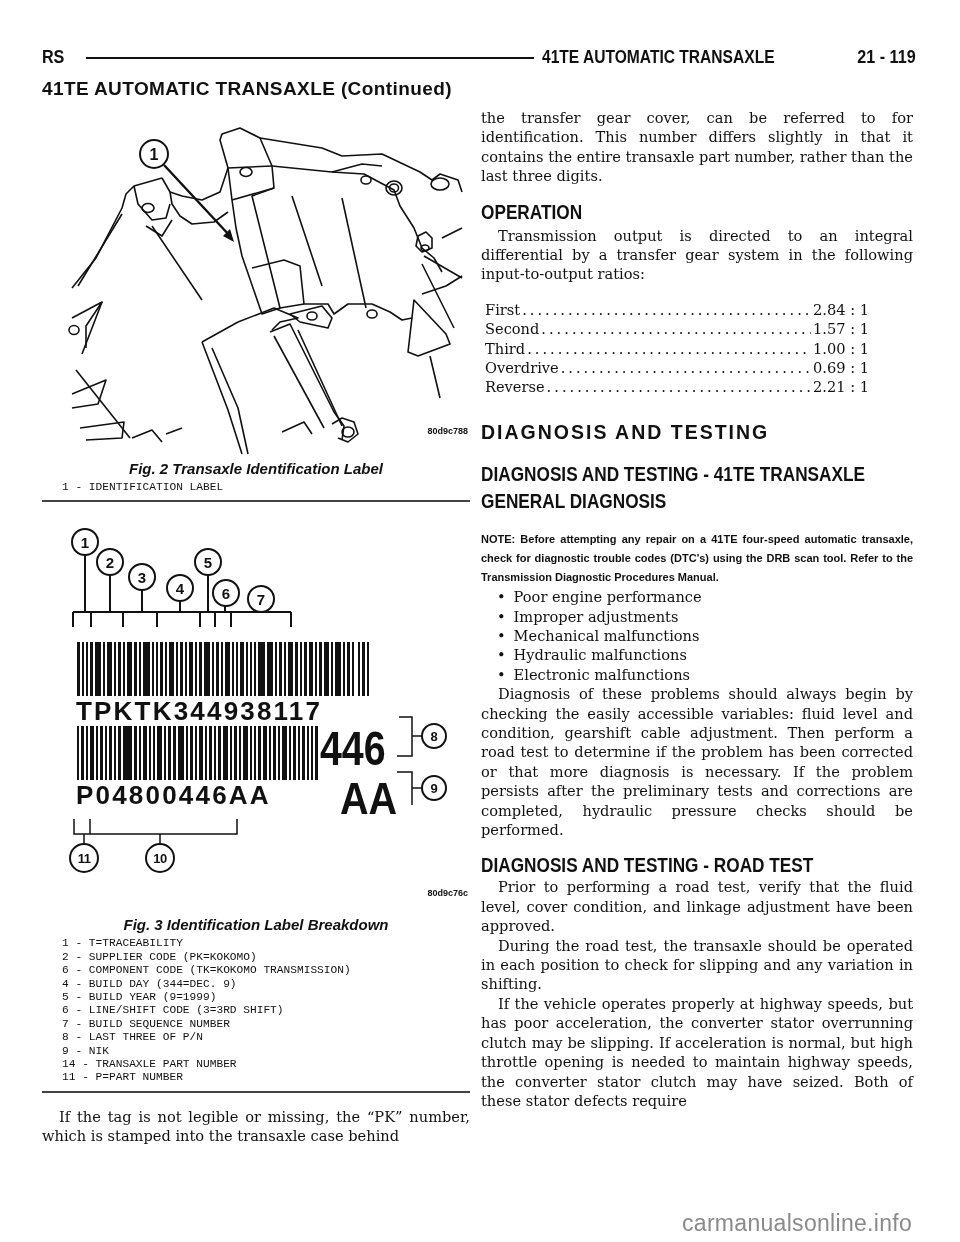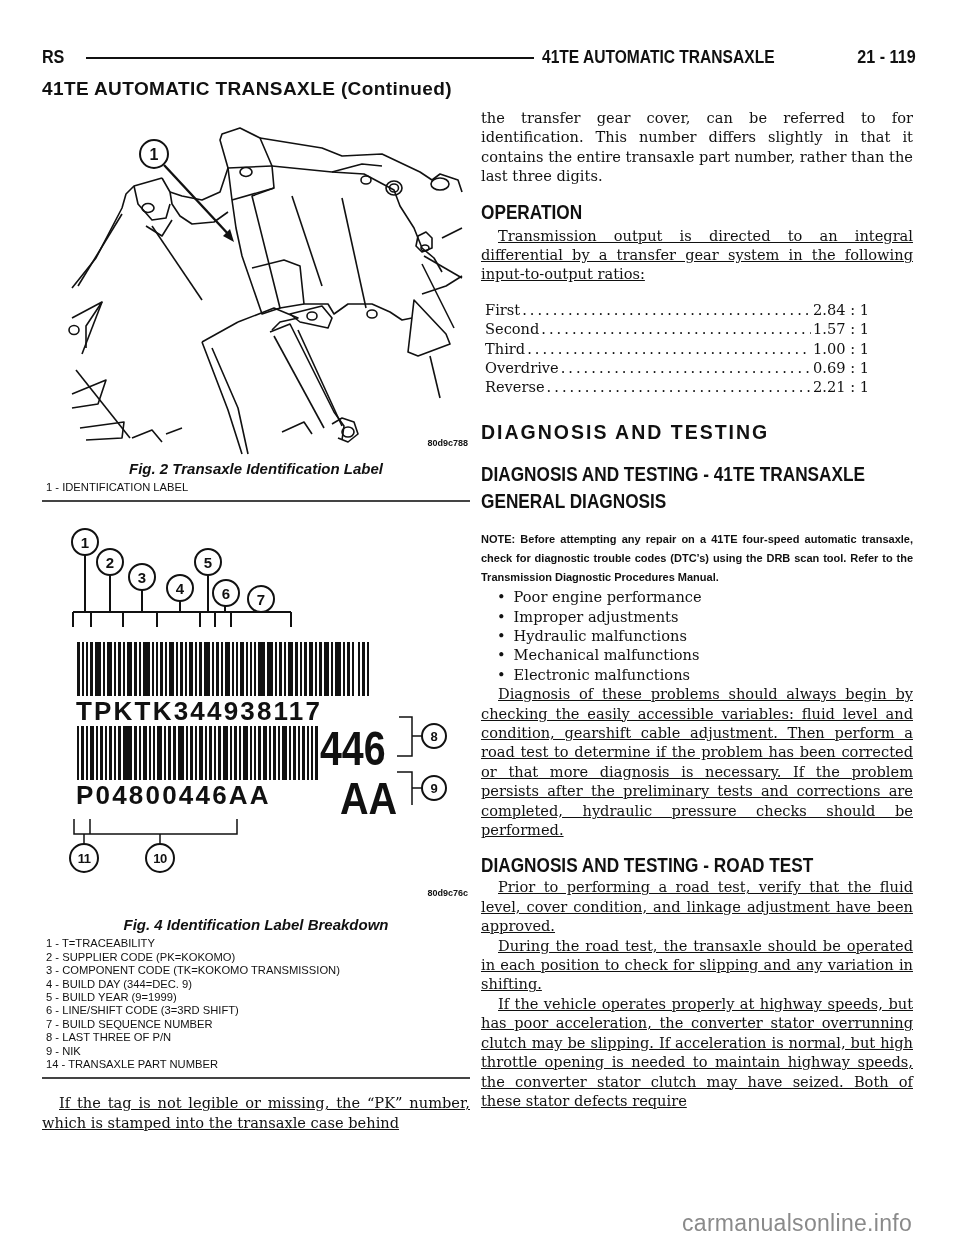--- a/index.html
+++ b/index.html
@@ -12,26 +12,26 @@
   .run-left { position: absolute; left: 0; top: 0; font-weight: bold; font-size: 19px; letter-spacing: -0.3px; transform: scaleX(0.85); transform-origin: left; }
   .run-rule { position: absolute; left: 44px; top: 11px; width: 448px; height: 2px; background: #111; }
   .run-right { position: absolute; left: 500px; top: 0; font-weight: bold; font-size: 19px; transform: scaleX(0.82); transform-origin: left; white-space: nowrap; }
   .run-page { position: absolute; right: 6px; top: 0; font-weight: bold; font-size: 19px; transform: scaleX(0.85); transform-origin: right; }
   .cont-title { position: absolute; left: 42px; top: 78px; font-weight: bold; font-size: 19px; letter-spacing: 0.4px; }
 
   
   .col-left { position: absolute; left: 42px; top: 108px; width: 428px; }
   .fig-box { position: relative; }
   .fig-caption { text-align: center; font-style: italic; font-weight: bold; font-size: 15px; margin-top: 0; }
-  .fig-legend { font-size: 11.2px; line-height: 13.4px; margin-left: 4px; margin-top: 4px; }
+  .fig-legend { font-size: 11.2px; line-height: 13.4px; margin-left: 20px; margin-top: 4px; font-family: Liberation Mono, monospace; }
   .fig-rule { height: 2px; background: #444; margin-top: 6px; }
   .fig-code { position: absolute; right: 2px; font-size: 9px; font-weight: bold; }
 
   .para { font-size: 14.6px; line-height: 19.4px; text-align: justify; }
-  .indent { text-indent: 17px; text-decoration: underline; }
+  .indent { text-indent: 17px; }
 
   
   .col-right { position: absolute; left: 481px; top: 108px; width: 432px; }
   .h-cond { font-weight: bold; font-size: 21px; transform: scaleX(0.82); transform-origin: left; white-space: nowrap; letter-spacing: 0; }
   .h-wide { font-weight: bold; font-size: 19.5px; letter-spacing: 2px; }
   .note { font-weight: bold; font-size: 11px; line-height: 19.1px; text-align: justify; }
   .ratios { margin-left: 4px; width: 384px; font-size: 14.6px; line-height: 19.4px; }
   .ratio-row { display: flex; align-items: baseline; }
   .ratio-name { white-space: nowrap; }
   .ratio-dots { flex: 1; overflow: hidden; white-space: nowrap; letter-spacing: 3px; margin: 0 2px; }
@@ -116,21 +116,21 @@
         <path d="M240 324 L262 314 L270 326"></path>
       </g>
 
       <g>
         <circle cx="112" cy="46" r="14" fill="#fff" stroke="#111" stroke-width="2"></circle>
         <text x="112" y="52" text-anchor="middle" font-family="Liberation Sans, sans-serif" font-weight="bold" font-size="16" fill="#111">1</text>
         <line x1="122" y1="57" x2="188" y2="128" stroke="#111" stroke-width="2.4"></line>
         <polygon points="192,134 181,128 188,121" fill="#111"></polygon>
       </g>
     </svg>
-    <div class="fig-code sans" style="bottom:12px;">80d9c788</div>
+    <div class="fig-code sans" style="bottom:24px;">80d9c788</div>
   </div>
   <div class="fig-caption sans">Fig. 2 Transaxle Identification Label</div>
   <div class="fig-legend sans">
     <div>1 - IDENTIFICATION LABEL</div>
   </div>
   <div class="fig-rule"></div>
 
   <div class="fig-box" style="height:404px; margin-top:10px;">
     <svg width="428" height="404" viewBox="0 0 428 404">
       <g font-family="Liberation Sans, sans-serif" font-weight="bold" fill="#111">
@@ -316,32 +316,33 @@
           <circle cx="118" cy="346" r="14" fill="#fff"></circle>
         </g>
         <g font-size="13" text-anchor="middle" letter-spacing="-0.5">
           <text x="42" y="351">11</text>
           <text x="118" y="351">10</text>
         </g>
       </g>
     </svg>
     <div class="fig-code sans" style="bottom:18px;">80d9c76c</div>
   </div>
-  <div class="fig-caption sans">Fig. 4 Identification Label Breakdown</div>
+  <div class="fig-caption sans">Fig. 3 Identification Label Breakdown</div>
   <div class="fig-legend sans">
     <div>1 - T=TRACEABILITY</div>
     <div>2 - SUPPLIER CODE (PK=KOKOMO)</div>
-    <div>3 - COMPONENT CODE (TK=KOKOMO TRANSMISSION)</div>
+    <div>6 - COMPONENT CODE (TK=KOKOMO TRANSMISSION)</div>
     <div>4 - BUILD DAY (344=DEC. 9)</div>
     <div>5 - BUILD YEAR (9=1999)</div>
     <div>6 - LINE/SHIFT CODE (3=3RD SHIFT)</div>
     <div>7 - BUILD SEQUENCE NUMBER</div>
     <div>8 - LAST THREE OF P/N</div>
     <div>9 - NIK</div>
     <div>14 - TRANSAXLE PART NUMBER</div>
+    <div>11 - P=PART NUMBER</div>
   </div>
   <div class="fig-rule"></div>
 
   <p class="para serif indent" style="margin:14px 0 0 0;">If the tag is not legible or missing, the “PK” number, which is stamped into the transaxle case behind</p>
 </div>
 
 <div class="col-right">
   <p class="para serif" style="margin:0;">the transfer gear cover, can be referred to for identification. This number differs slightly in that it contains the entire transaxle part number, rather than the last three digits.</p>
 
   <div class="h-cond sans" style="margin-top:14px;">OPERATION</div>
@@ -379,22 +380,22 @@
   <div style="margin-top:16px;">
     <div class="h-cond sans" style="line-height:28px;">DIAGNOSIS AND TESTING - 41TE TRANSAXLE</div>
     <div class="h-cond sans" style="line-height:26px;">GENERAL DIAGNOSIS</div>
   </div>
 
   <p class="note sans" style="margin:16px 0 0 0;">NOTE: Before attempting any repair on a 41TE four-speed automatic transaxle, check for diagnostic trouble codes (DTC’s) using the DRB scan tool. Refer to the Transmission Diagnostic Procedures Manual.</p>
 
   <ul class="bullets serif">
     <li>Poor engine performance</li>
     <li>Improper adjustments</li>
+    <li>Mechanical malfunctions</li>
     <li>Hydraulic malfunctions</li>
-    <li>Mechanical malfunctions</li>
     <li>Electronic malfunctions</li>
   </ul>
   <p class="para serif indent" style="margin:0;">Diagnosis of these problems should always begin by checking the easily accessible variables: fluid level and condition, gearshift cable adjustment. Then perform a road test to determine if the problem has been corrected or that more diagnosis is necessary. If the problem persists after the preliminary tests and corrections are completed, hydraulic pressure checks should be performed.</p>
 
   <div class="h-cond sans" style="margin-top:14px;">DIAGNOSIS AND TESTING - ROAD TEST</div>
   <p class="para serif indent" style="margin:0;">Prior to performing a road test, verify that the fluid level, cover condition, and linkage adjustment have been approved.</p>
   <p class="para serif indent" style="margin:0;">During the road test, the transaxle should be operated in each position to check for slipping and any variation in shifting.</p>
   <p class="para serif indent" style="margin:0;">If the vehicle operates properly at highway speeds, but has poor acceleration, the converter stator overrunning clutch may be slipping. If acceleration is normal, but high throttle opening is needed to maintain highway speeds, the converter stator clutch may have seized. Both of these stator defects require</p>
 </div>
 

